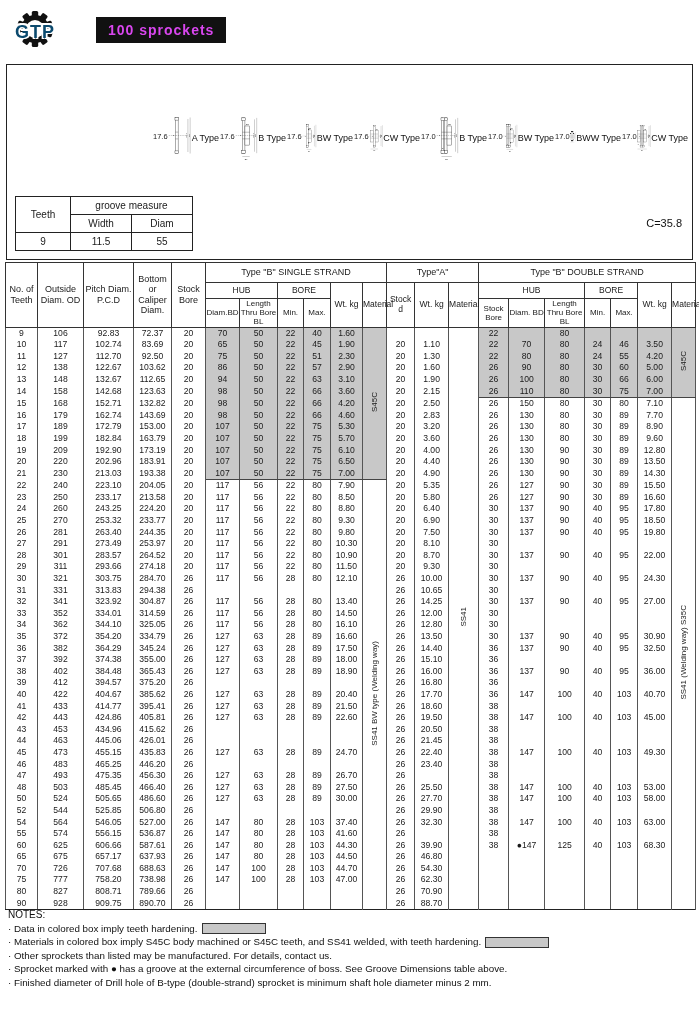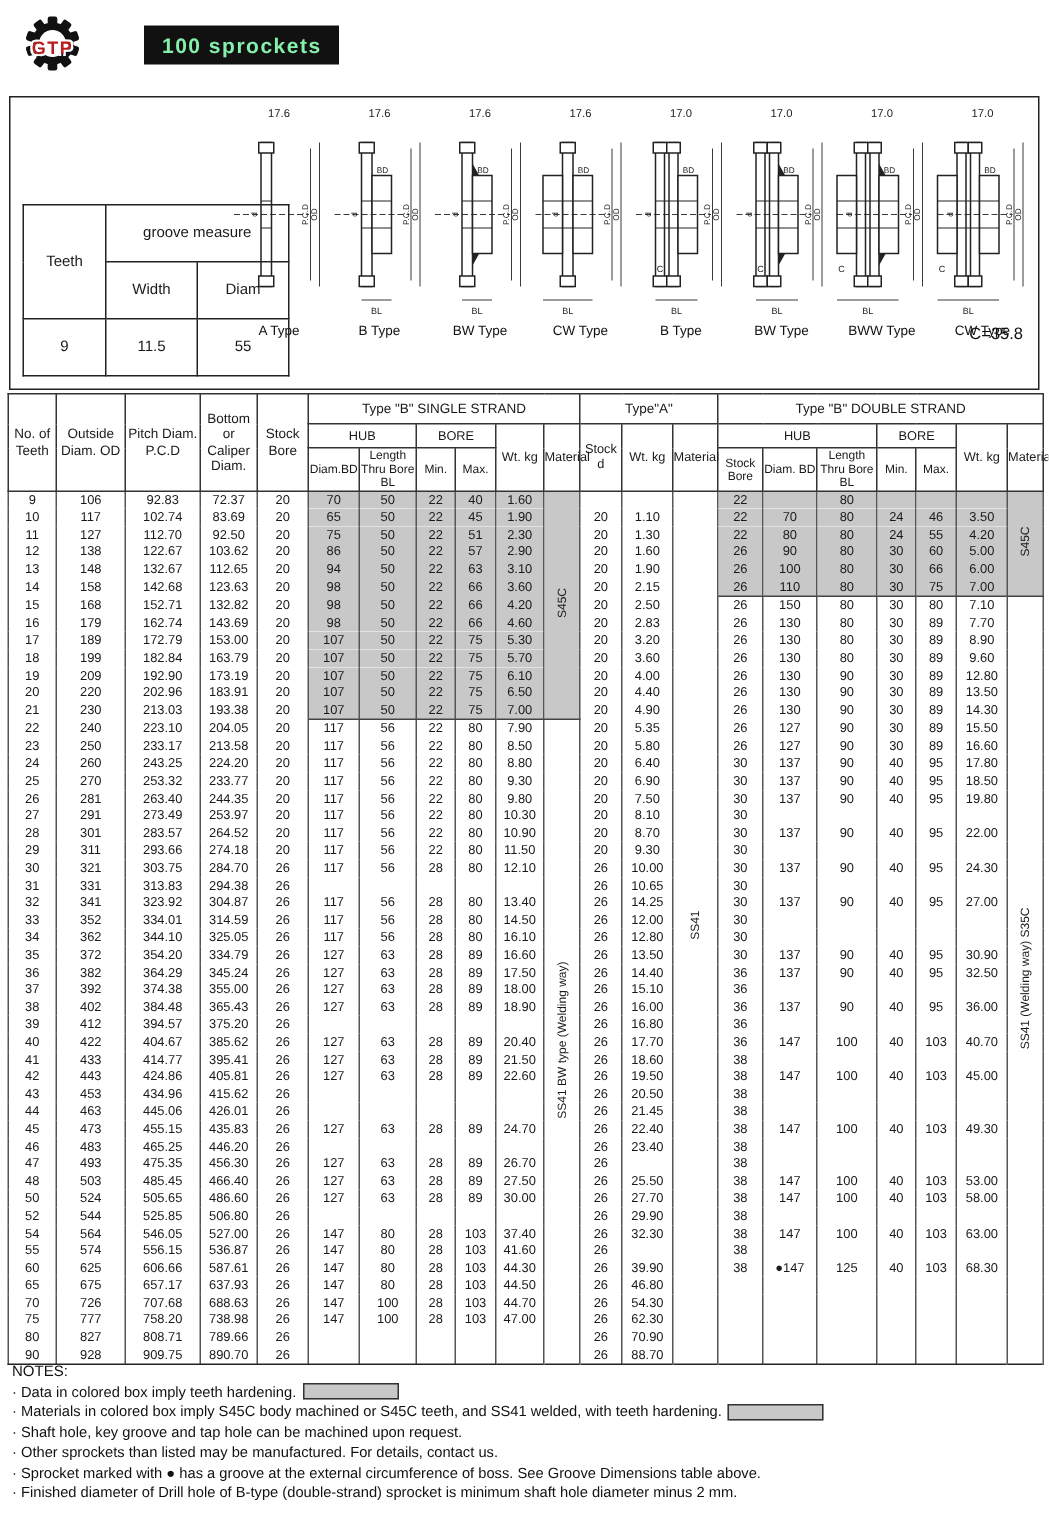--- a/index.html
+++ b/index.html
@@ -3,33 +3,33 @@
 <meta charset="utf-8">
 <style>
   html,body{margin:0;padding:0;background:#fff;}
   #page{position:relative;width:699px;height:1014px;background:#fff;
         font-family:"Liberation Sans",sans-serif;color:#1a1a1a;overflow:hidden;}
 
   
   #topbar{position:absolute;left:8px;top:4px;height:52px;display:flex;align-items:center;gap:34px;}
   .logo{position:relative;width:54px;height:50px;}
   .logo-text{position:absolute;left:50%;top:54%;transform:translate(-50%,-50%);
-             font-weight:800;font-size:12px;letter-spacing:1px;color:#b91c1c;
+             font-weight:800;font-size:18px;letter-spacing:1px;color:#0c4a6e;
              text-shadow:-1.5px -1.5px 0 #fff,1.5px -1.5px 0 #fff,-1.5px 1.5px 0 #fff,1.5px 1.5px 0 #fff;}
-  .title-box{background:#111;color:#86efac;font-weight:700;font-size:14px;padding:5px 12px;letter-spacing:1px;}
+  .title-box{background:#111;color:#d946ef;font-weight:700;font-size:14px;padding:5px 12px;letter-spacing:1px;}
 
   
   #diagram-panel{position:absolute;left:6px;top:64px;width:685px;height:194px;border:1.5px solid #222;background:#fff;}
   #diagrams{position:absolute;right:4px;top:6px;display:flex;gap:1px;}
-  .diag{width:66px;display:flex;flex-direction:column;align-items:center;}
+  .diag{width:66px;display:flex;flex-direction:row;align-items:center;}
   .diag .dim{font-size:7.5px;color:#222;height:10px;line-height:10px;}
   .diag .tlabel{font-size:9px;color:#111;margin-top:2px;white-space:nowrap;}
   #c-note{position:absolute;right:10px;bottom:30px;font-size:11px;color:#111;}
   #groove-table{position:absolute;left:8px;bottom:8px;border-collapse:collapse;font-size:10px;}
-  #groove-table th,#groove-table td{border:1px solid #222;text-align:center;padding:11px 4px;font-weight:400;height:15px;}
+  #groove-table th,#groove-table td{border:1px solid #222;text-align:center;padding:1px 4px;font-weight:400;height:15px;}
   #groove-table th.teeth{width:46px;}
   #groove-table .w{width:52px;} #groove-table .d{width:52px;}
 
   
   #main-table{position:absolute;left:5px;top:262px;border-collapse:collapse;table-layout:fixed;width:690px;
               font-size:8.6px;}
   #main-table th{border:1px solid #333;font-weight:400;padding:0;line-height:1.15;background:#fff;}
   #main-table thead tr:nth-child(1) th{font-size:9px;height:19px;}
   #main-table thead tr:nth-child(2) th{font-size:8.5px;height:15px;}
   #main-table thead tr:nth-child(3) th{font-size:8px;height:14px;}
@@ -1358,20 +1358,19 @@
           <td></td>
         </tr>
       </tbody>
 </table>
 
 <div id="notes">
   <div class="ntitle">NOTES:</div>
   <div id="notes-list">
         <div>· Data in colored box imply teeth hardening.<span class="swatch" style="background: rgb(200, 200, 200);"></span></div>
         <div>· Materials in colored box imply S45C body machined or S45C teeth, and SS41 welded, with teeth hardening.<span class="swatch" style="background: rgb(200, 200, 200);"></span></div>
-        <div>· Shaft hole, key groove and tap hole can be machined upon request.</div>
         <div>· Other sprockets than listed may be manufactured. For details, contact us.</div>
         <div>· Sprocket marked with ● has a groove at  the external circumference of boss. See Groove Dimensions table above.</div>
         <div>· Finished diameter of Drill hole of B-type (double-strand) sprocket is minimum shaft hole diameter minus 2 mm.</div>
       </div>
 </div>
 
 </div>
 
 </body></html>

